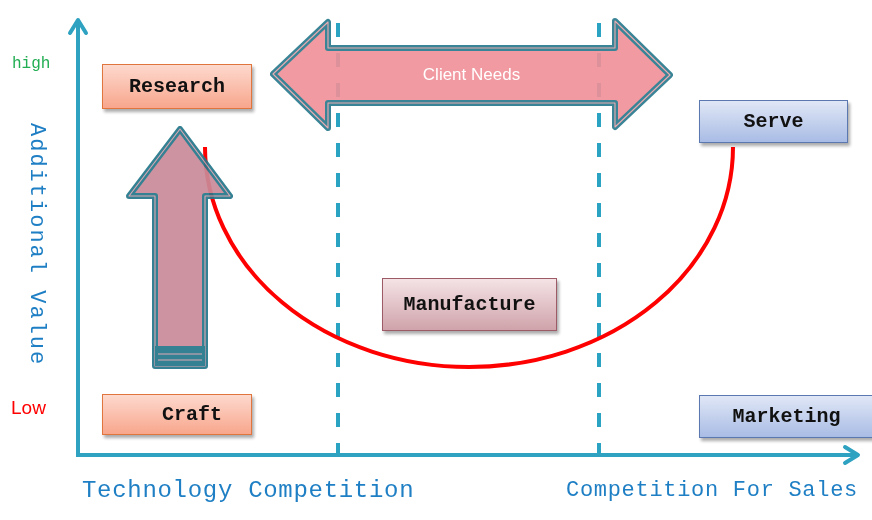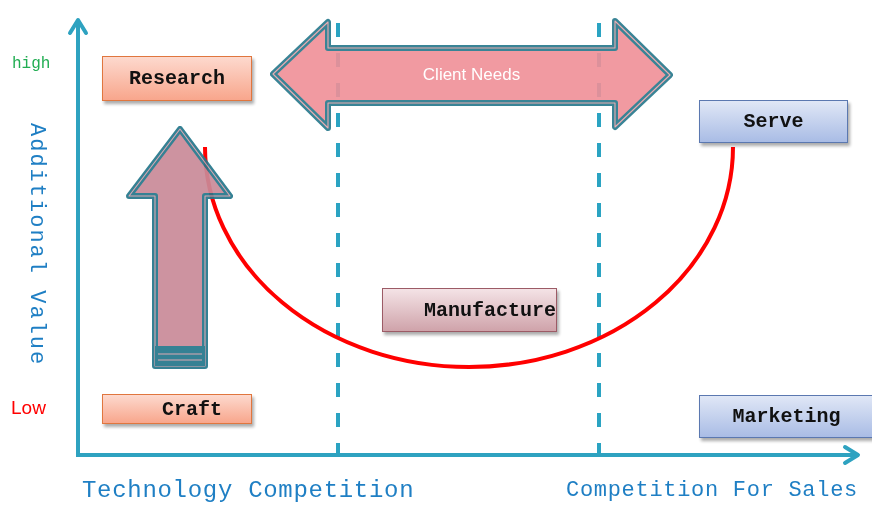--- a/index.html
+++ b/index.html
@@ -20,25 +20,25 @@
 
   .box {
     position: absolute; box-sizing: border-box; display: flex; align-items: center; justify-content: center;
     font-family: "Liberation Mono", "DejaVu Sans Mono", monospace; font-weight: bold; font-size: 20px; color: #111;
     box-shadow: 2px 3px 3px rgba(0,0,0,0.33);
   }
   .box.orange { background: linear-gradient(#fdd9ce, #f8a68c); border: 1px solid #e0763e; }
   .box.blue   { background: linear-gradient(#e0e7f6, #a9bce5); border: 1px solid #5b78b0; }
   .box.mauve  { background: linear-gradient(#f4e3e6, #cfa3aa); border: 1px solid #9c5b66; }
 
-  #box-research    { left: 102px; top: 56px;  width: 150px; height: 45px; }
+  #box-research    { left: 102px; top: 64px;  width: 150px; height: 45px; }
   #box-serve       { left: 699px; top: 53px;  width: 149px; height: 43px; margin-top: 47px; }
-  #box-craft       { left: 102px; top: 394px; width: 150px; height: 30px; padding-left: 30px; }
+  #box-craft       { left: 102px; top: 394px; width: 150px; height: 41px; padding-left: 30px; }
   #box-marketing   { left: 699px; top: 395px; width: 175px; height: 43px; }
-  #box-manufacture { left: 382px; top: 288px; width: 175px; height: 44px; justify-content: flex-end; }
+  #box-manufacture { left: 382px; top: 278px; width: 175px; height: 53px; }
 
   #banner-label {
     position: absolute; left: 328px; top: 57px; width: 287px; height: 36px; line-height: 36px;
     text-align: center; font-size: 17px; color: #ffffff;
   }
 </style>
 </head>
 <body>
 
 <svg id="canvas" width="872" height="520" viewBox="0 0 872 520" xmlns="http://www.w3.org/2000/svg">

